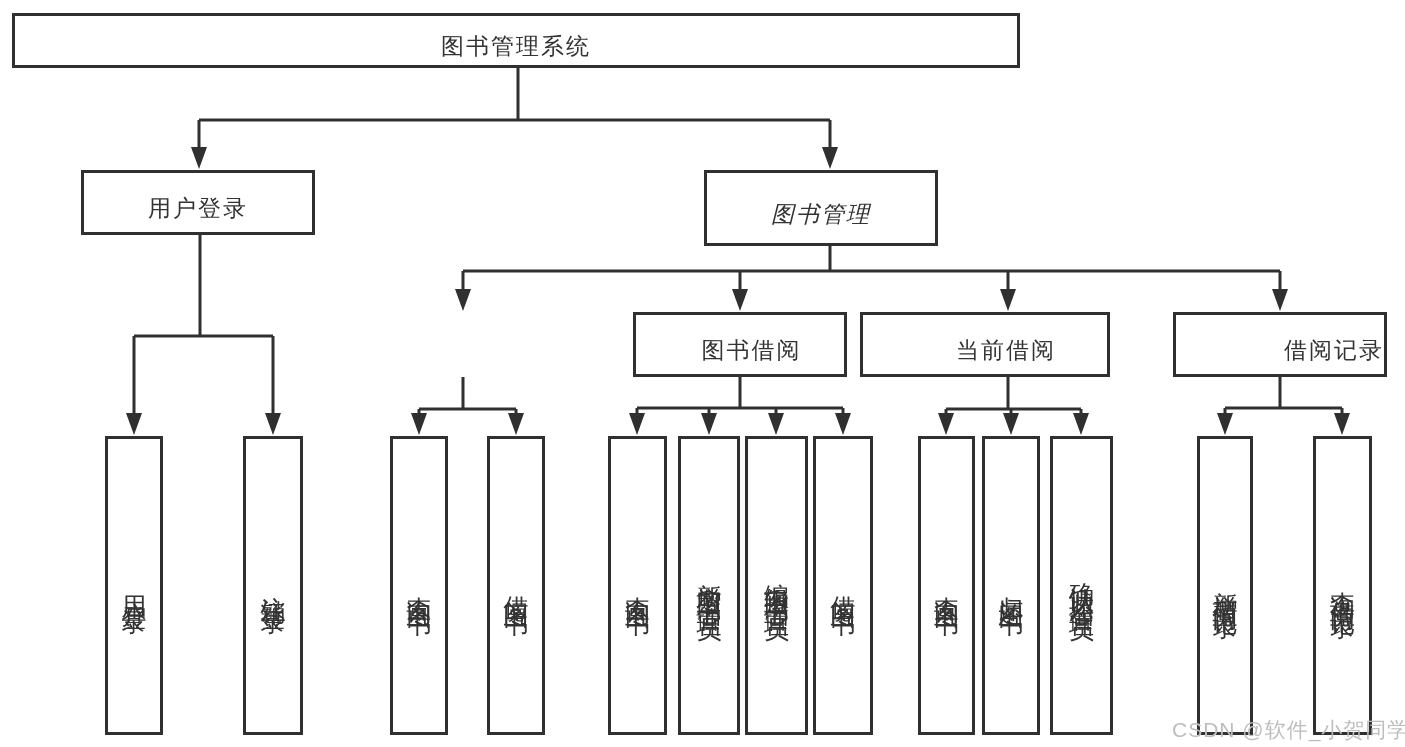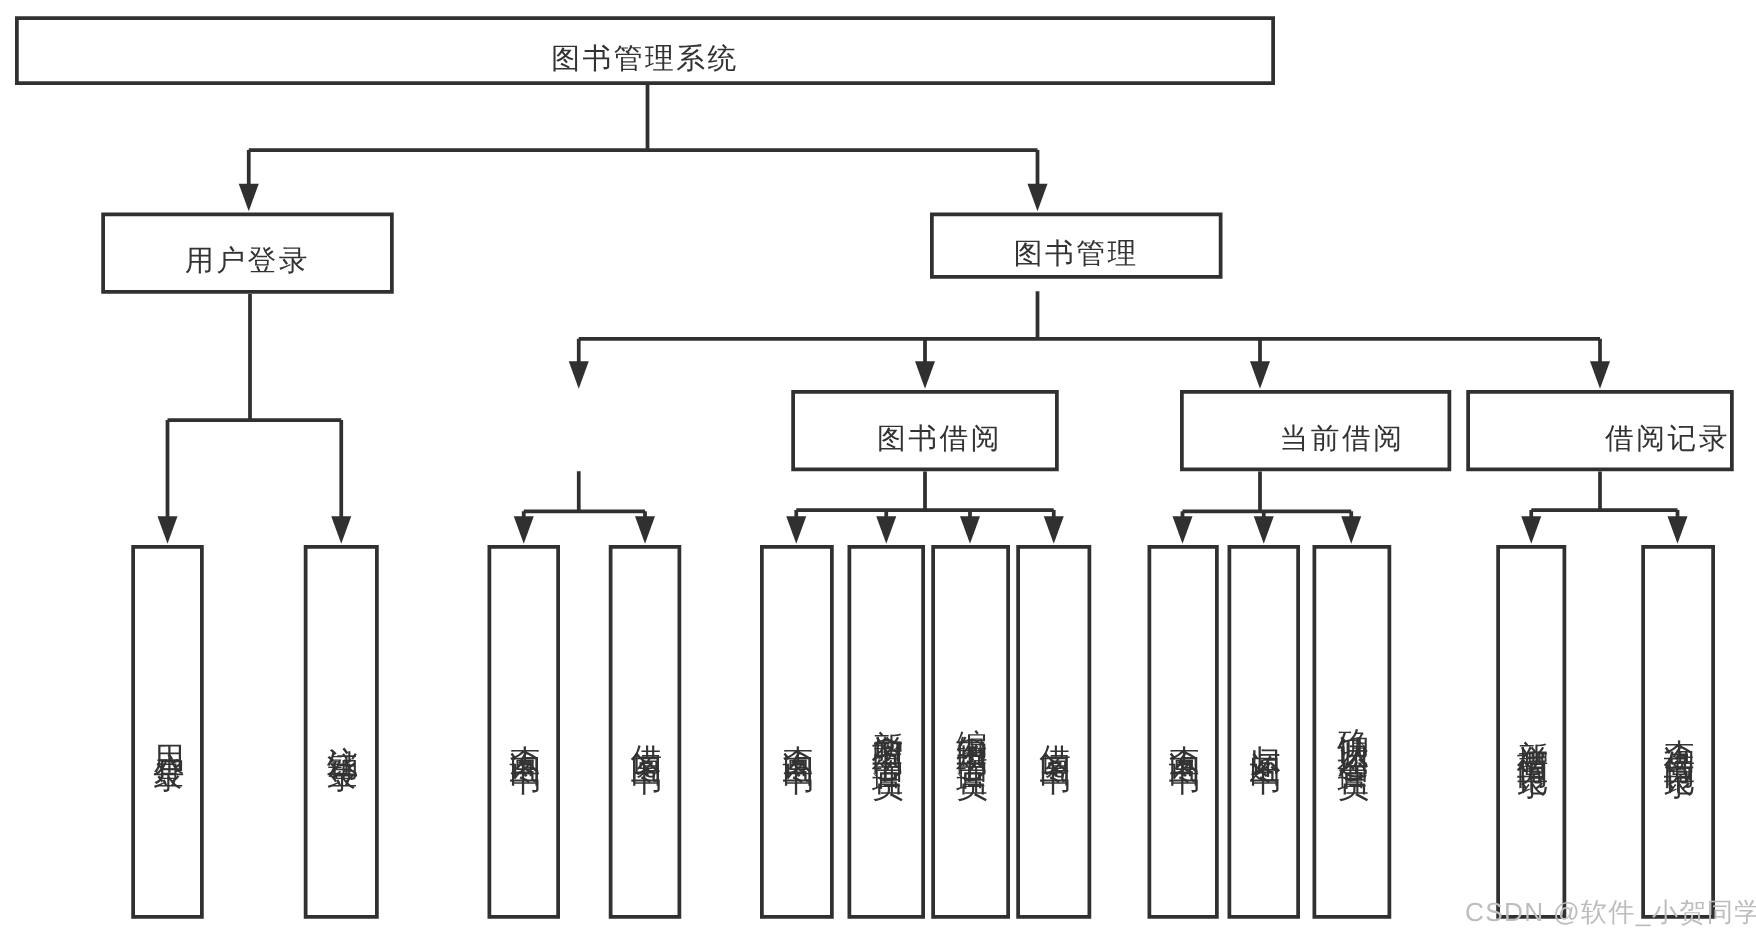--- a/index.html
+++ b/index.html
@@ -35,24 +35,24 @@
   .box.v span {
     writing-mode: vertical-rl;
     text-orientation: mixed;
     font-size: 25px;
     letter-spacing: 5px;
     line-height: 1;
   }
   
   .n-root { left: 12px;  top: 13px;  width: 1008px; height: 55px; }
   .n-l2a  { left: 81px;  top: 170px; width: 234px;  height: 65px; }
-  .n-l2b  { left: 744px; top: 170px; width: 234px;  height: 53px; }
+  .n-l2b  { left: 704px; top: 170px; width: 234px;  height: 76px; font-style: italic; }
   .n-l3a  { left: 362px; top: 312px; width: 201px;  height: 65px; }
   .n-l3b  { left: 633px; top: 312px; width: 214px;  height: 65px; padding-left: 23px; }
-  .n-l3c  { left: 944px; top: 312px; width: 217px;  height: 65px; padding-left: 42px; }
+  .n-l3c  { left: 860px; top: 312px; width: 250px;  height: 65px; padding-left: 42px; }
   .n-l3d  { left: 1173px;top: 312px; width: 214px;  height: 65px; justify-content: flex-end; }
   .leaf   { top: 436px; height: 299px; }
   .n-a1 { left: 105px;  width: 58px; }
   .n-a2 { left: 243px;  width: 60px; }
   .n-b1 { left: 390px;  width: 58px; }
   .n-b2 { left: 487px;  width: 58px; }
   .n-c1 { left: 608px;  width: 59px; }
   .n-c2 { left: 678px;  width: 62px; }
   .n-c3 { left: 745px;  width: 63px; }
   .n-c4 { left: 813px;  width: 60px; }

